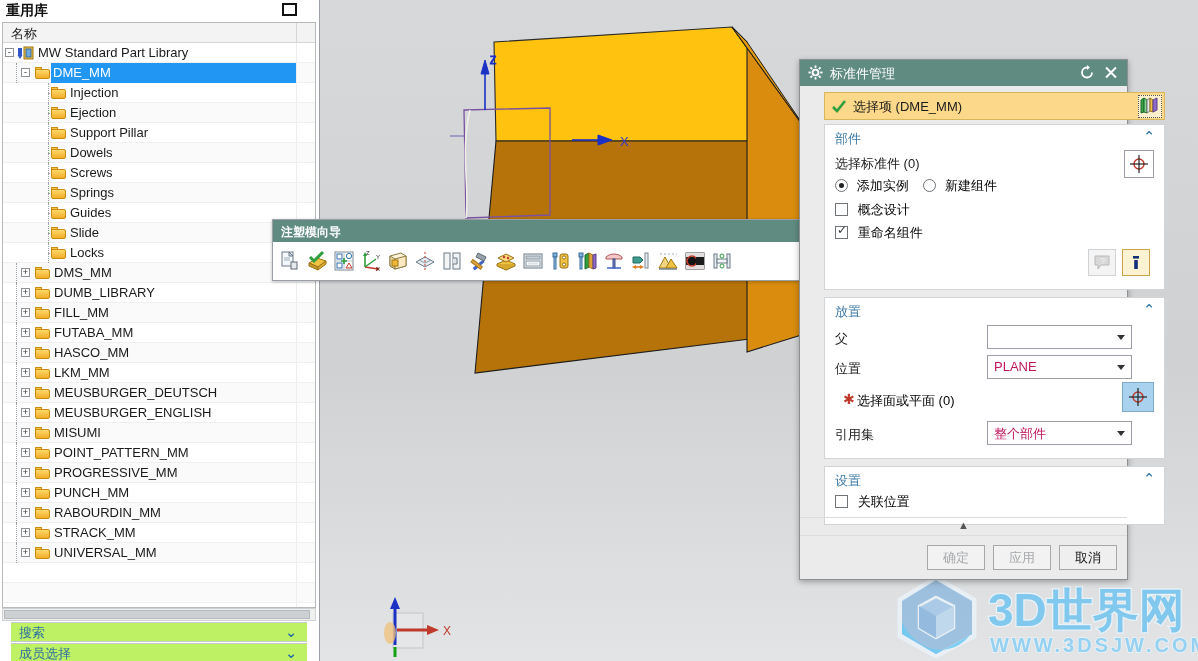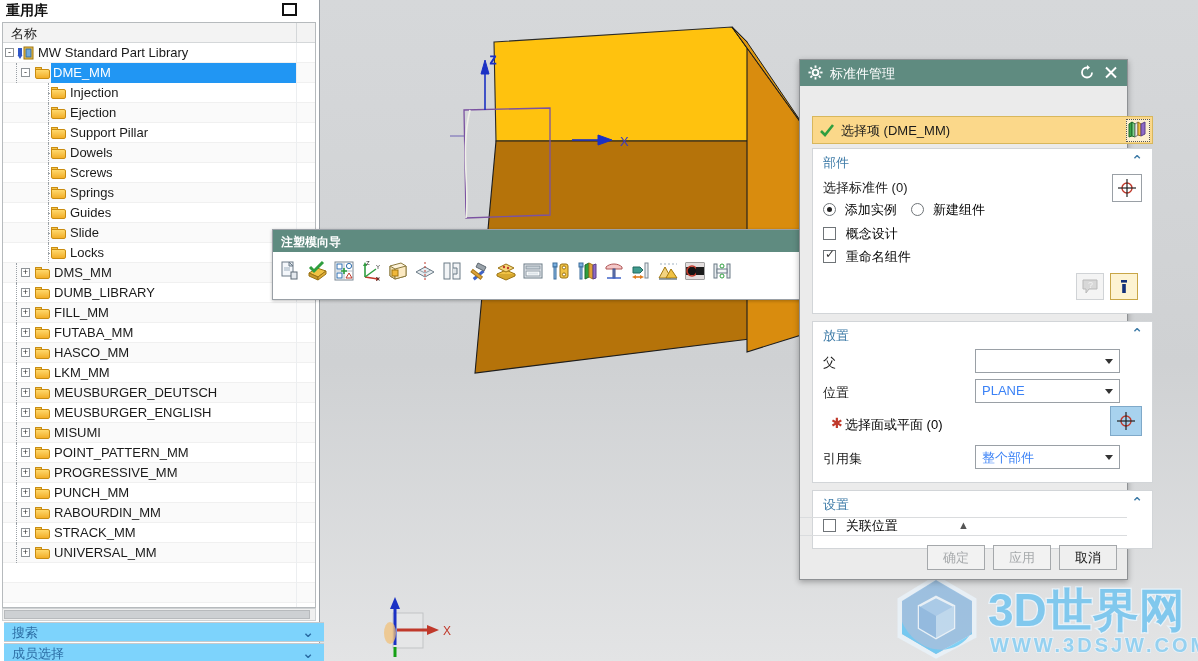--- a/index.html
+++ b/index.html
@@ -86,32 +86,32 @@
   .rootico { position:absolute; top:3px; width:20px; height:14px; }
 
   #tree-hscroll {
     position:absolute; left:2px; top:608px; width:314px; height:13px;
     background:#f0f0f0; border:1px solid #cfd2d4;
   }
   #tree-hscroll .thumb {
     height:9px; margin:1px; width:306px; background:#cdd0d3; border:1px solid #b7babd;
   }
   .collapse-bar {
-    position:absolute; left:4px; width:320px; height:20px;
+    position:absolute; left:11px; width:296px; height:20px;
     border-top:1px solid #c7cacd; border-bottom:1px solid #c7cacd;
-    background:#7dd3fc; color:#2b6ca3; font-size:13px;
+    background:#bef264; color:#2b6ca3; font-size:13px;
   }
   .collapse-bar .cb-label { padding:1px 0 0 8px; }
   .collapse-bar .chev {
     position:absolute; right:10px; top:1px; color:#2b6ca3; font-size:14px; font-weight:bold;
   }
 
   
   #imw {
-    position:absolute; left:272px; top:229px; width:530px; height:71px;
+    position:absolute; left:272px; top:219px; width:530px; height:62px;
     background:#fff; border:1px solid #9aa0a6;
     box-shadow:0 1px 3px rgba(0,0,0,.25);
   }
   #imw-title {
     height:22px; background:#5f8b80; color:#fff; font-size:12px;
     padding:4px 0 0 8px; font-weight:bold;
   }
   #imw-bar { height:38px; display:flex; align-items:center; padding-left:3px; gap:0px; }
   .tbtn {
     width:27px; height:32px; display:flex; align-items:center; justify-content:center;
@@ -128,21 +128,21 @@
   #dlg-title {
     height:26px; background:#5f8b80; color:#fff; position:relative;
   }
   #dlg-title .t {
     position:absolute; left:30px; top:5px; font-size:13px;
   }
   #dlg-gear { position:absolute; left:8px; top:5px; width:15px; height:15px; }
   #dlg-reload { position:absolute; right:32px; top:4px; width:16px; height:17px; cursor:pointer;}
   #dlg-close { position:absolute; right:8px; top:4px; width:16px; height:17px; cursor:pointer;}
 
-  #dlg-body { position:absolute; left:4px; top:26px; width:357px; height:493px; padding:6px 8px 0 8px;margin-top:24px; }
+  #dlg-body { position:absolute; left:16px; top:26px; width:357px; height:493px; padding:6px 8px 0 8px; }
 
   .sel-band {
     height:28px; background:#fbd88a; border:1px solid #d8b75c; position:relative;
     margin-bottom:4px;
   }
   .sel-band .chk { position:absolute; left:6px; top:5px; width:16px; height:16px; }
   .sel-band .txt { position:absolute; left:28px; top:5px; font-size:13px; color:#1a1a1a; }
   .sel-band .thumb {
     position:absolute; right:2px; top:2px; width:24px; height:23px;
     background:#fdf0cf; border:1px dotted #555;
@@ -195,21 +195,21 @@
     border:1px solid #c8a647; background:#fdf3d2;
     display:flex; align-items:center; justify-content:center;
     font-weight:bold; color:#12307a; font-family:"Liberation Serif", serif;
   }
 
   .frow { position:relative; height:30px; }
   .frow .fl { position:absolute; left:0; top:6px; font-size:13px; color:#1a1a1a; }
   .fsel {
     position:absolute; left:152px; top:1px; width:145px; height:24px;
     border:1px solid #9aa0a6; background:#fff; font-size:13px;
-    padding:3px 20px 8px 6px; color:#3b82f6; cursor:pointer;
+    padding:3px 20px 8px 6px; color:#be185d; cursor:pointer;
   }
   .fsel .arrow {
     position:absolute; right:6px; top:9px;
     width:0;height:0;border-left:4px solid transparent;border-right:4px solid transparent;
     border-top:5px solid #333;
   }
   .reqrow { position:relative; height:36px; }
   .reqrow .star { position:absolute; left:8px; top:7px; color:#c0392b; font-size:14px; }
   .reqrow .rl { position:absolute; left:22px; top:8px; font-size:13px; }
 

